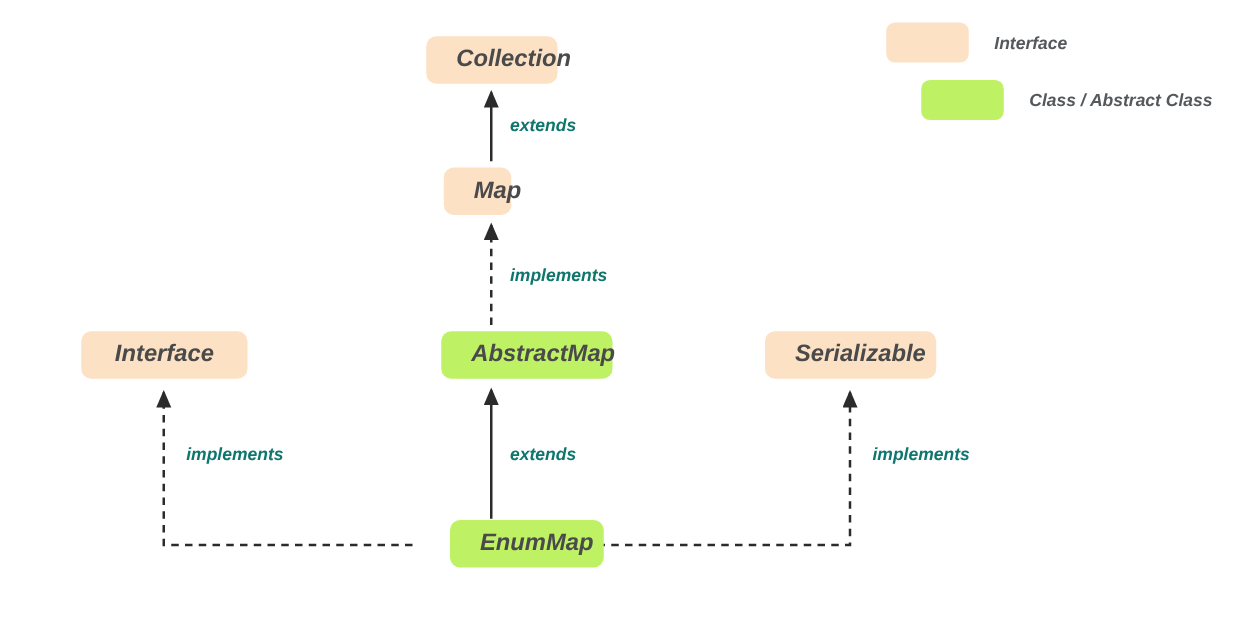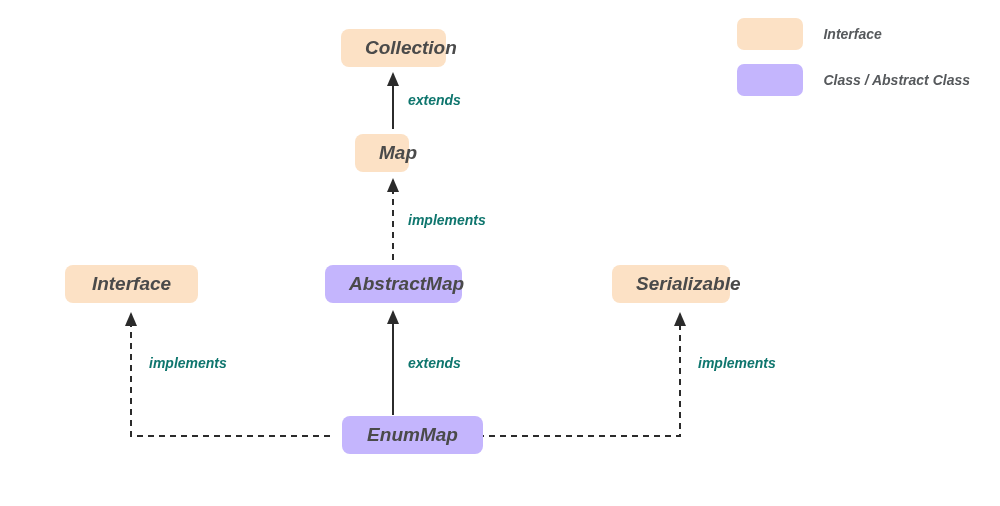--- a/index.html
+++ b/index.html
@@ -16,21 +16,21 @@
     position: absolute;
     padding: 8px 24px;
     border-radius: 8px;
     font-weight: 700;
     font-style: italic;
     font-size: 19px;
     text-align: center;
     color: #4a4a4a;
   }
   .interface { background: #fce1c5; }
-  .class { background: #c4b5fd; }
+  .class { background: #bef264; margin-left: 28px; }
   .edge-label {
     position: absolute;
     font-style: italic;
     font-weight: 600;
     font-size: 14px;
     color: #0f766e;
   }
   .legend {
     position: absolute;
     right: 30px;
@@ -78,23 +78,23 @@
   <line x1="393" y1="415" x2="393" y2="312" stroke="#2b2b2b" stroke-width="2" marker-end="url(#arrow)"></line>
 
   <path d="M 330 436 L 131 436 L 131 314" fill="none" stroke="#2b2b2b" stroke-width="2" stroke-dasharray="6,5" marker-end="url(#arrow)"></path>
 
   <path d="M 456 436 L 680 436 L 680 314" fill="none" stroke="#2b2b2b" stroke-width="2" stroke-dasharray="6,5" marker-end="url(#arrow)"></path>
 </svg>
 
 <div class="node interface" style="left:341px; top:29px; width:105px;">Collection</div>
 <div class="node interface" style="left:355px; top:134px; width:54px;">Map</div>
 <div class="node class" style="left:325px; top:265px; width:137px;">AbstractMap</div>
-<div class="node class" style="left:342px; top:416px; width:141px;">EnumMap</div>
+<div class="node class" style="left:332px; top:416px; width:123px;">EnumMap</div>
 <div class="node interface" style="left:65px; top:265px; width:133px;">Interface</div>
-<div class="node interface" style="left:612px; top:265px; width:118px;">Serializable</div>
+<div class="node interface" style="left:612px; top:265px; width:137px;">Serializable</div>
 
 <div class="edge-label" style="left:408px; top:92px;">extends</div>
 <div class="edge-label" style="left:408px; top:212px;">implements</div>
 <div class="edge-label" style="left:408px; top:355px;">extends</div>
 <div class="edge-label" style="left:149px; top:355px;">implements</div>
 <div class="edge-label" style="left:698px; top:355px;">implements</div>
 
 <div class="legend">
   <div class="legend-row">
     <div class="legend-swatch interface"></div>

